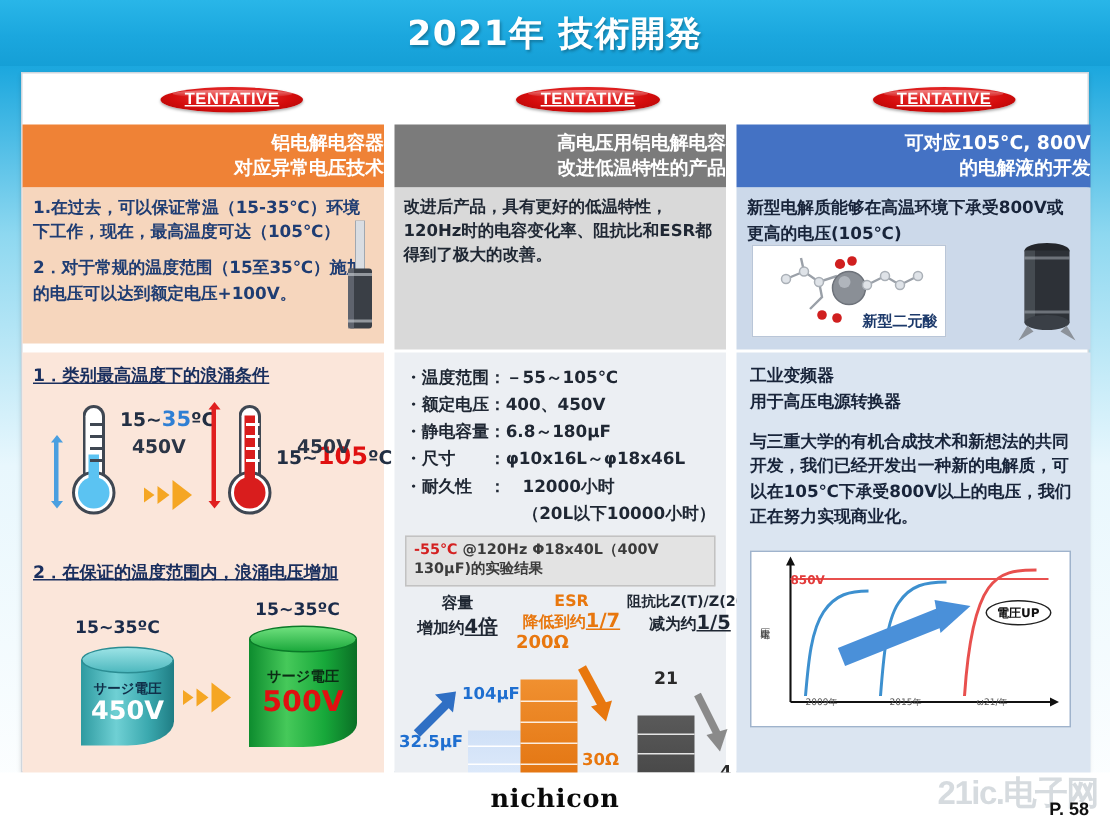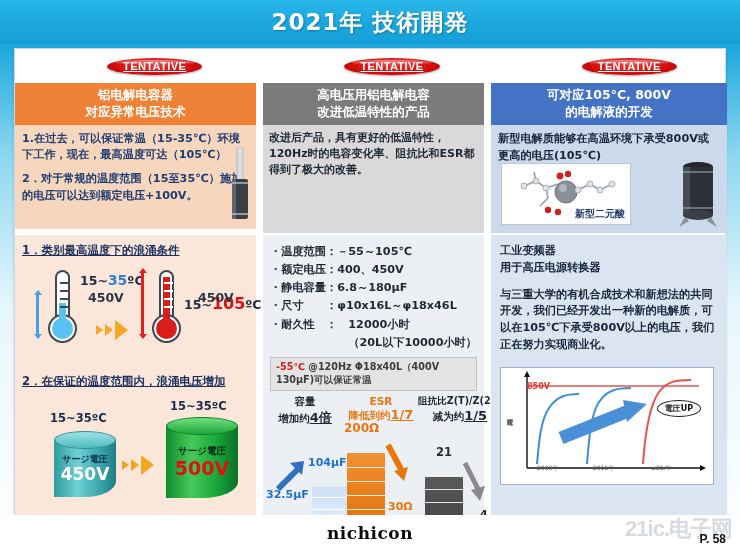--- a/index.html
+++ b/index.html
@@ -51,21 +51,21 @@
     content:""; position:absolute; left:8%; top:12%; width:84%; height:32%;
     border-radius:50%;
     background:linear-gradient(180deg,rgba(255,255,255,.45),rgba(255,255,255,0));
     pointer-events:none;
   }
   
   .head-row{
     position:absolute; left:0; top:34px; width:712px; height:42px; display:flex;
   }
   .col-head{
-    display:flex; flex-direction:column; align-items:center; justify-content:center;
+    display:flex; flex-direction:column; align-items:flex-end; justify-content:center;
     color:#ffffff; font-size:12.5px; font-weight:bold; line-height:1.35;
     text-align:center;
   }
   .h1{ width:241px; background:#ef8236; }
   .gap{ width:7px; background:#ffffff; }
   .h2{ width:221px; background:#7b7b7b; }
   .h3{ width:236px; background:#4472c4; }
 
   
   .cols{ position:absolute; left:0; top:76px; width:712px; height:391px; display:flex; }
@@ -339,21 +339,21 @@
       <div class="panel p-bottom">
         <div class="spec">・温度范围：－55～105℃</div>
         <div class="spec">・额定电压：400、450V</div>
         <div class="spec">・静电容量：6.8～180μF</div>
         <div class="spec">・尺寸　　：φ10x16L～φ18x46L</div>
         <div class="spec">・耐久性　：　12000小时</div>
         <div class="spec" style="text-align:right;">（20L以下10000小时）</div>
 
         <div class="note-box" style="margin-top:5px;">
           <span class="red">-55℃</span>
-          <span>@120Hz Φ18x40L（400V 130μF)可以保证常温</span>
+          <span>@120Hz Φ18x40L（400V 130μF)的实验结果</span>
         </div>
 
         <div class="chart">
 
           <div class="metric-h" style="left:-2px; width:74px; color:#1f2733;">
             <div>容量</div>
             <div><span>增加约</span><span class="big">4倍</span></div>
           </div>
           <div class="bar" style="left:-1px; height:26px; background:#1f6fd0;">
             <div class="bar-lines">

